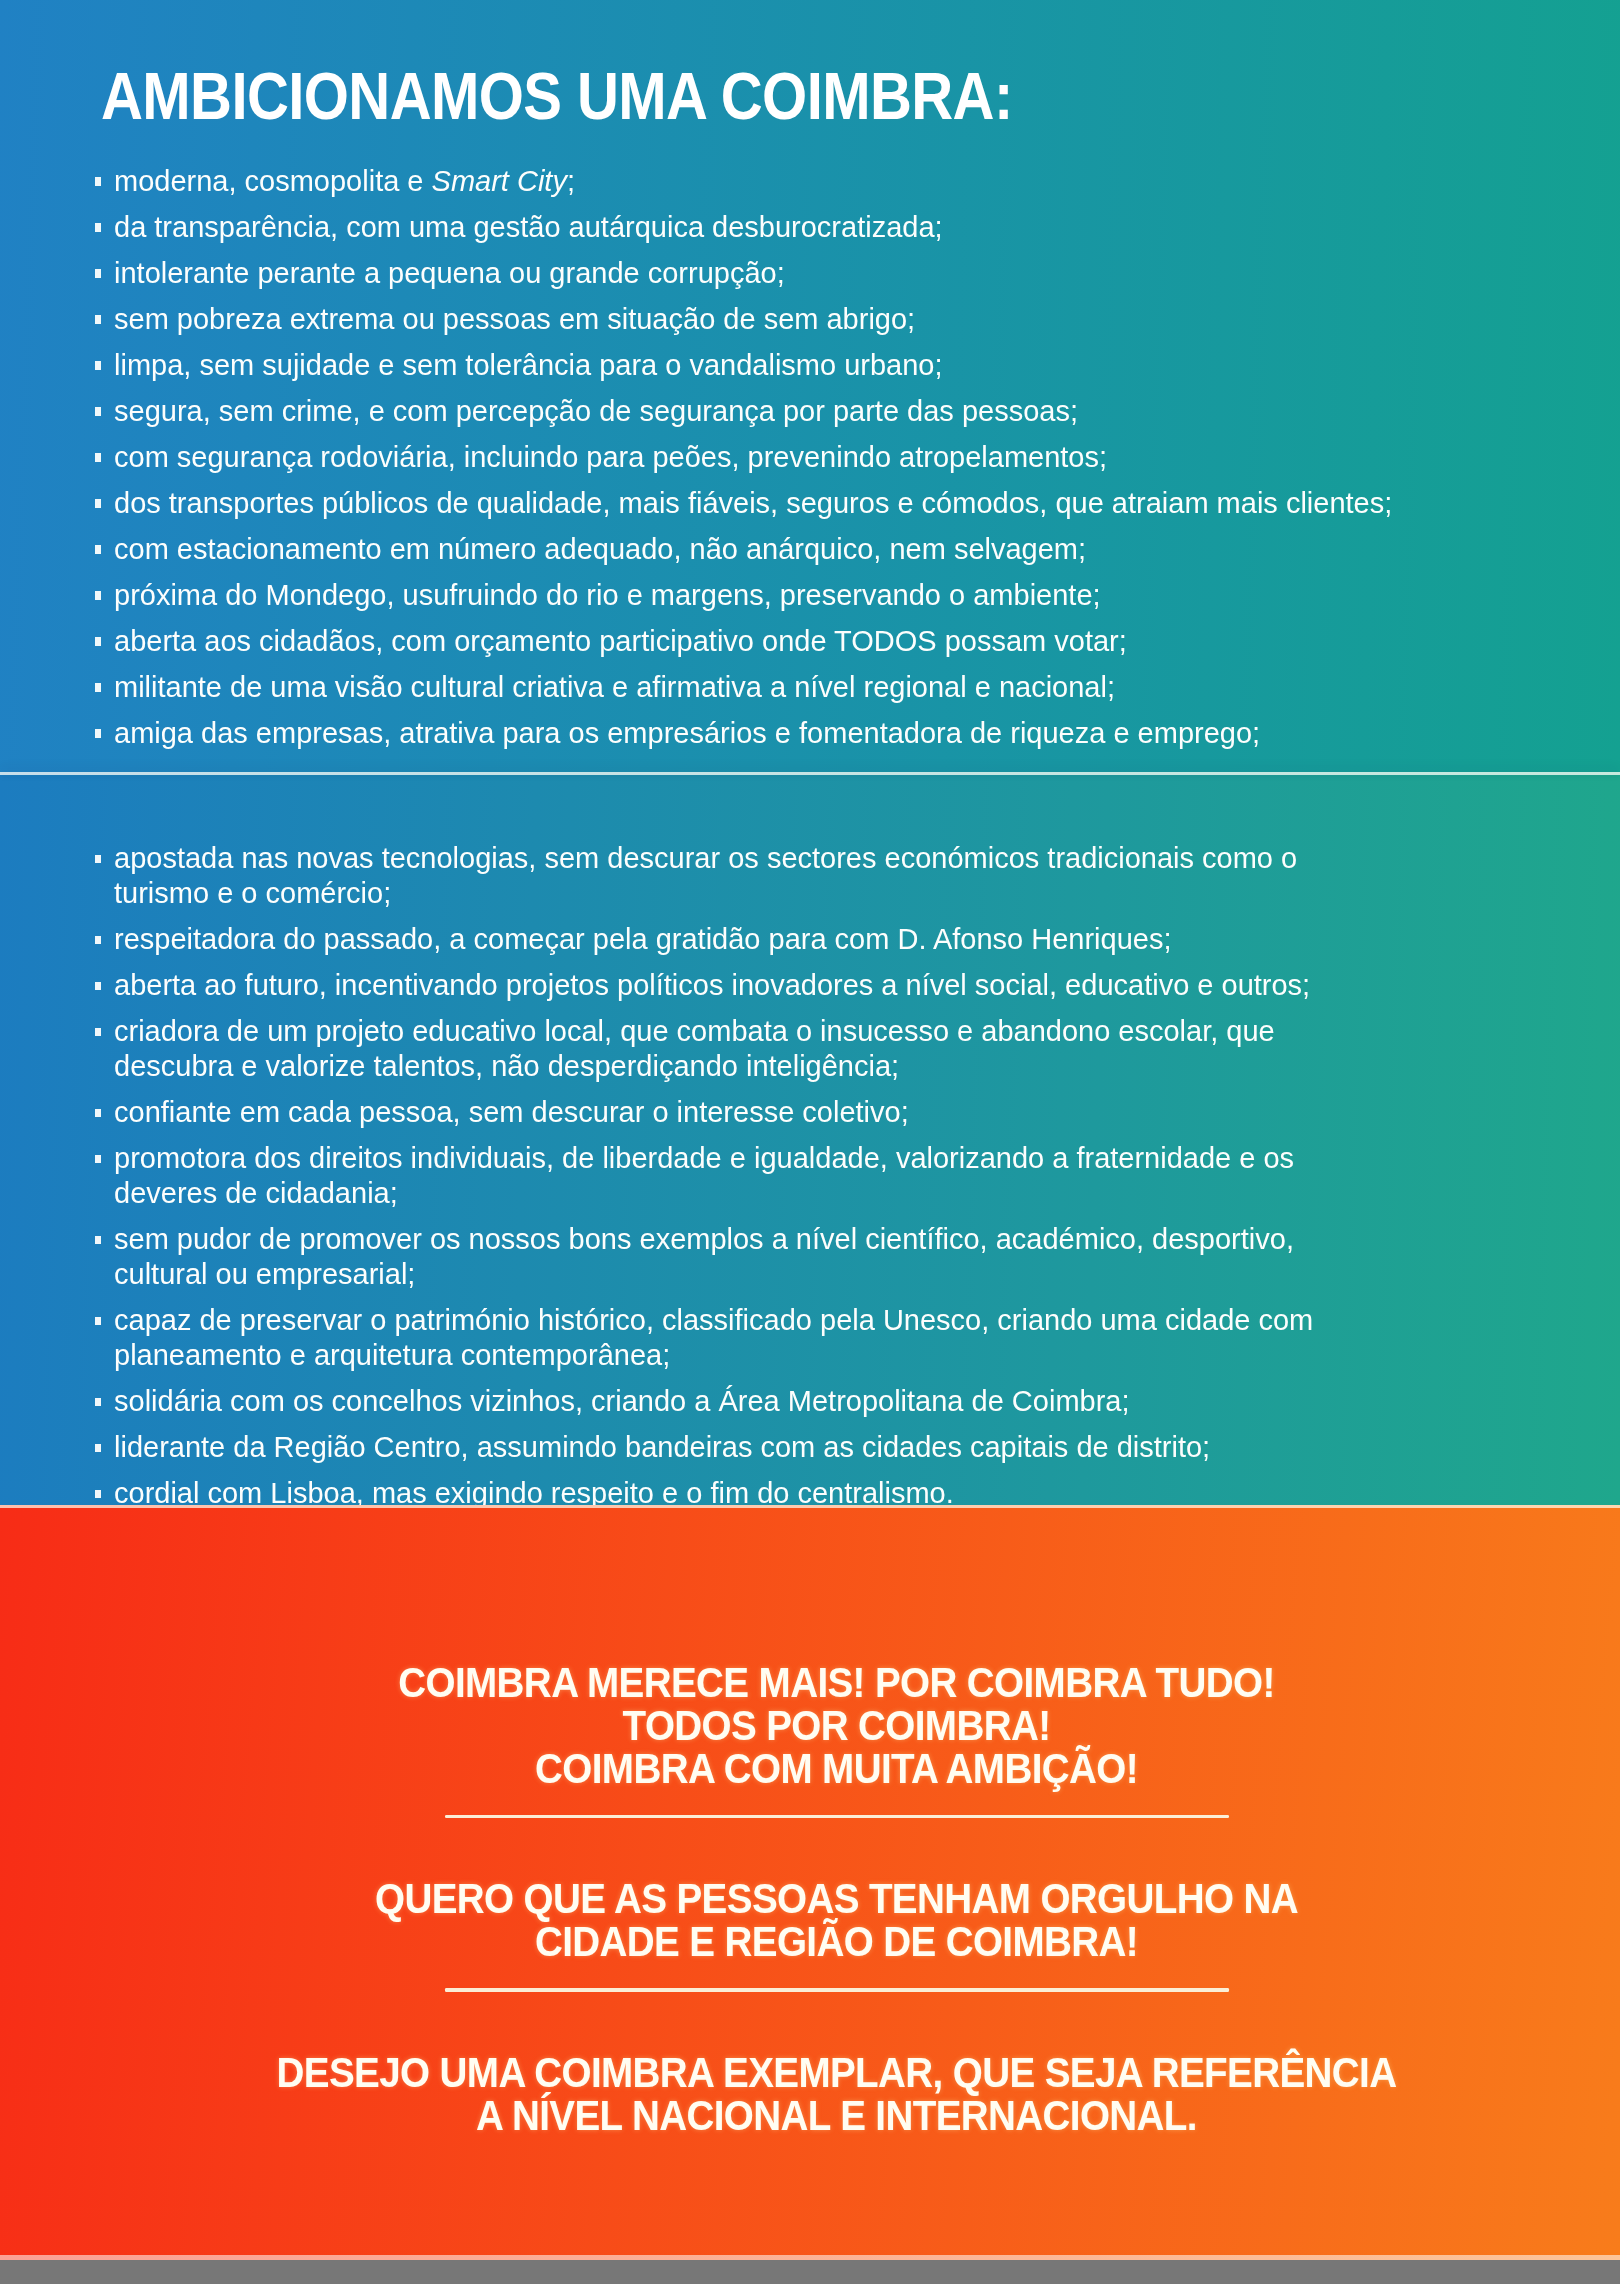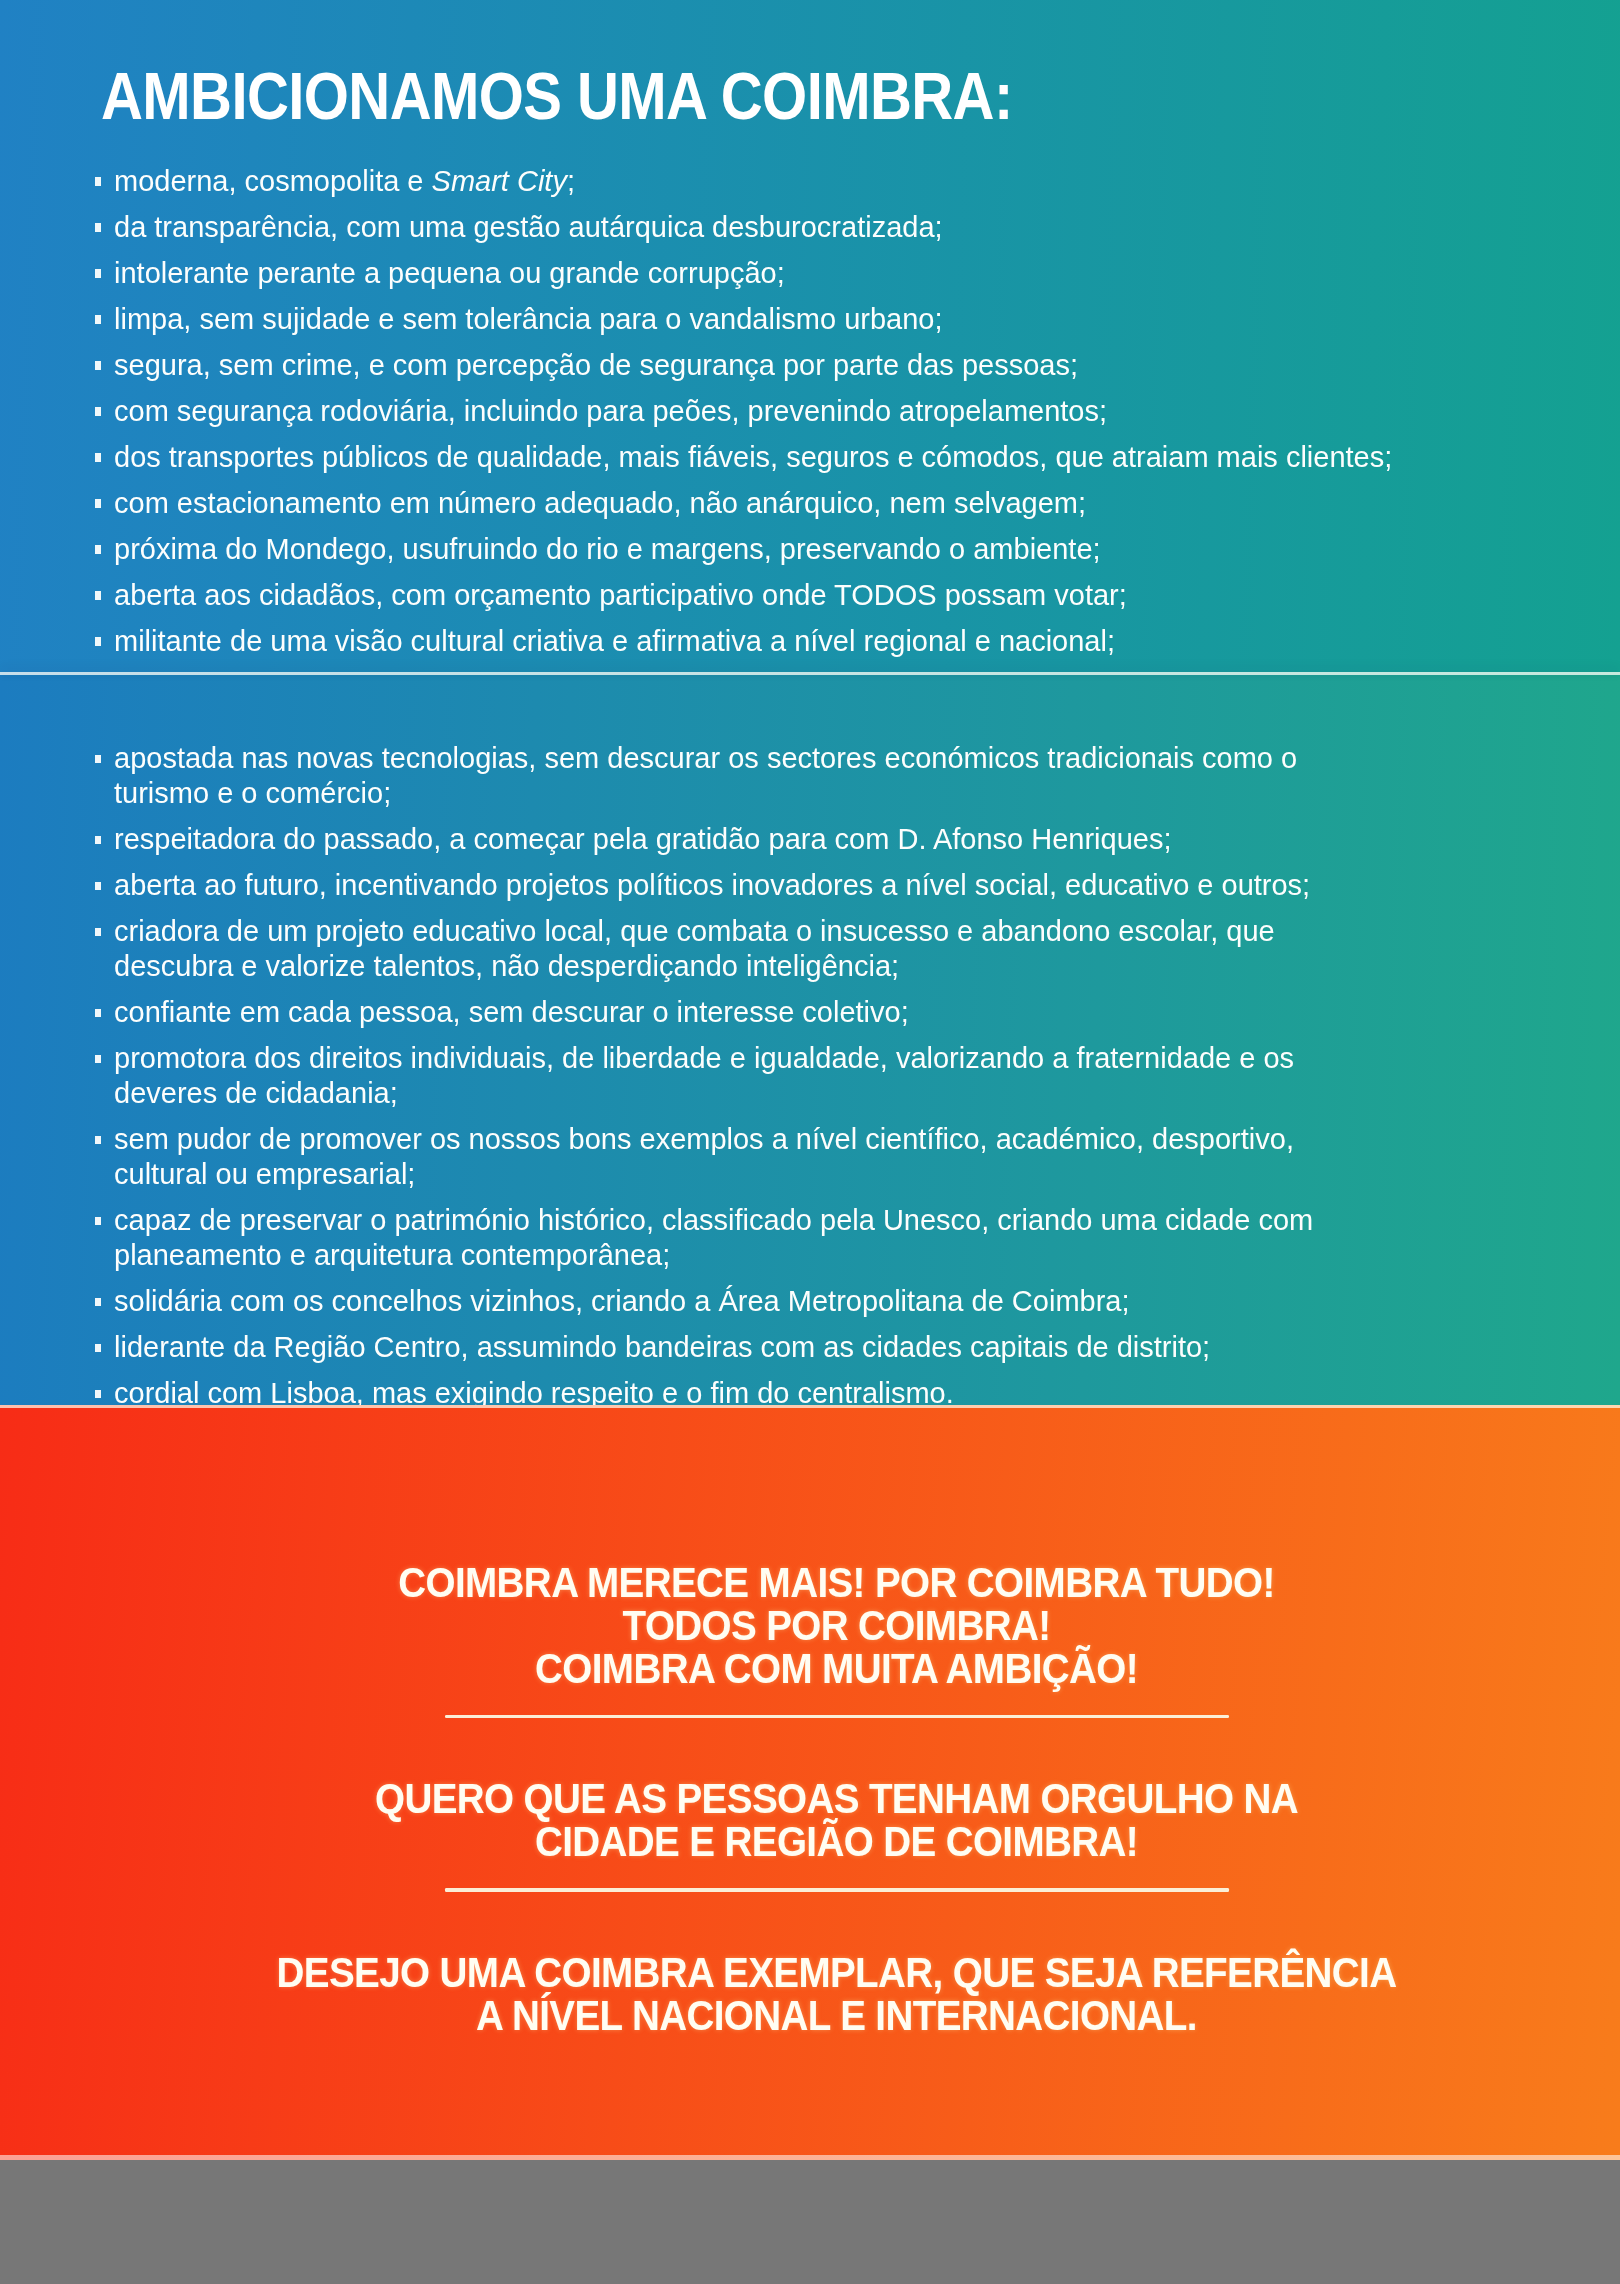--- a/index.html
+++ b/index.html
@@ -5,21 +5,21 @@
   html,body{margin:0;padding:0;background:#777;}
   .page{
     position:relative;
     width:1620px;height:2284px;
     overflow:hidden;
     font-family:"Liberation Sans","DejaVu Sans",sans-serif;
     -webkit-font-smoothing:antialiased;
   }
   
   .panel{position:relative;box-sizing:border-box;}
-  .panel-top{height:672px;padding:58px 79px 0 92px;}
+  .panel-top{height:772px;padding:58px 79px 0 92px;}
   .panel-middle{height:733px;padding:69px 79px 0 92px;}
   .panel-bottom{height:755px;padding:156px 0 0 0;}
   
   .panel-middle::before{
     content:"";position:absolute;left:0;top:0;width:100%;height:3.3px;
     background:rgba(255,255,248,.75);
     box-shadow:0 -4.6px 9.2px rgba(10,30,70,.10),0 2px 5.2px rgba(10,30,70,.06);
   }
   .panel-bottom::before{
     content:"";position:absolute;left:0;top:0;width:100%;height:2.6px;
@@ -79,20 +79,23 @@
     <h1 class="heading">AMBICIONAMOS UMA COIMBRA:</h1>
     <ul class="ambitions" id="list-top">
         <li>
           <div class="line"><span>moderna, cosmopolita e </span><span class="it">Smart City</span><span>;</span></div>
         </li>
         <li>
           <div class="line">da transparência, com uma gestão autárquica desburocratizada;</div>
         </li>
         <li>
           <div class="line">intolerante perante a pequena ou grande corrupção;</div>
+        </li>
+        <li>
+          <div class="line">sem pobreza extrema ou pessoas em situação de sem abrigo;</div>
         </li>
         <li>
           <div class="line">limpa, sem sujidade e sem tolerância para o vandalismo urbano;</div>
         </li>
         <li>
           <div class="line">segura, sem crime, e com percepção de segurança por parte das pessoas;</div>
         </li>
         <li>
           <div class="line">com segurança rodoviária, incluindo para peões, prevenindo atropelamentos;</div>
         </li>

